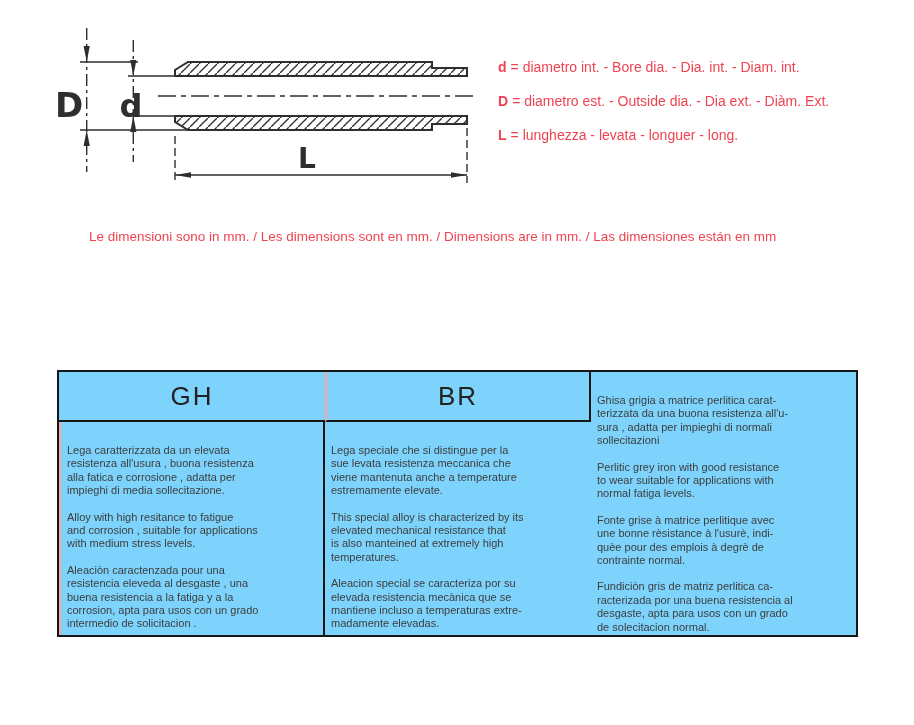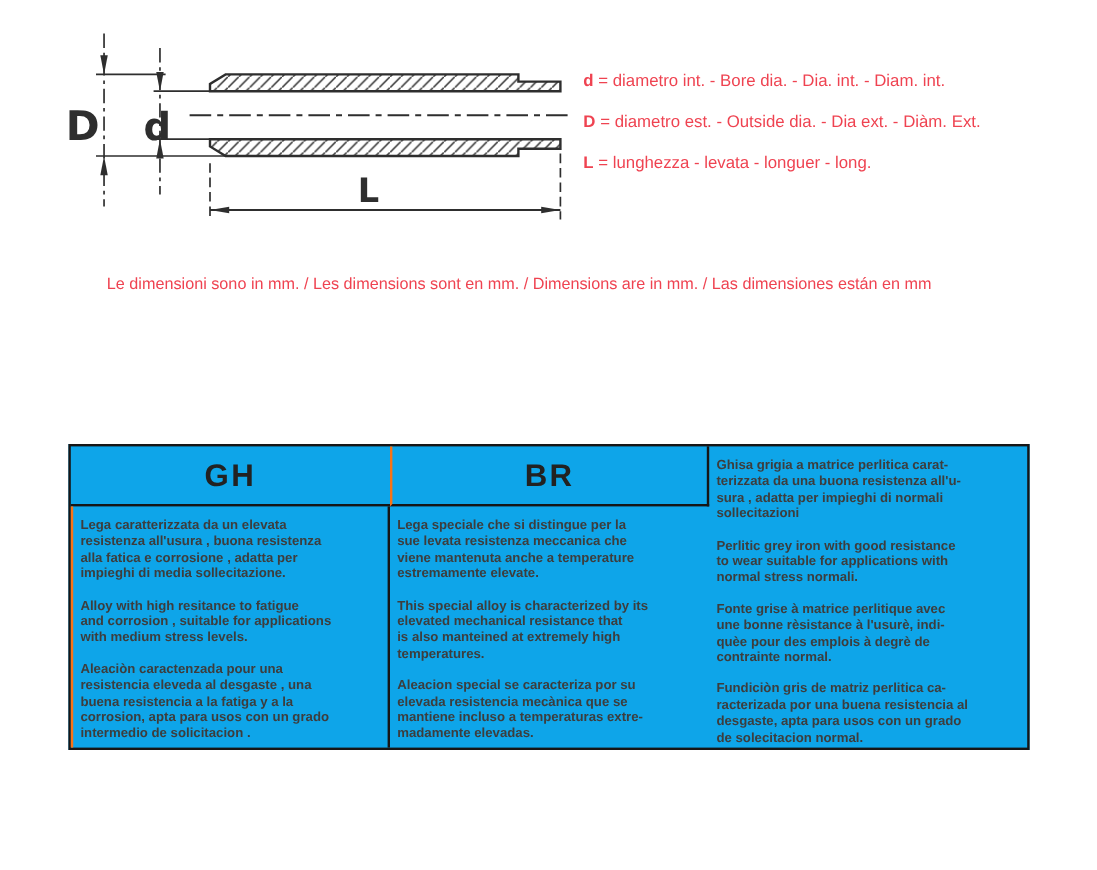--- a/index.html
+++ b/index.html
@@ -7,47 +7,46 @@
   body { font-family:"Liberation Sans", sans-serif; }
   .page {
     position:relative; width:914px; height:725px; background:#ffffff; overflow:hidden;
   }
 
   
   .drawing { position:absolute; left:55px; top:10px; }
 
   
   .legend { position:absolute; left:486px; top:60px; color:#ef4351; }
-  .legend-item { font-size:14px; line-height:15px; margin-bottom:19px; white-space:nowrap; }
+  .legend-item { font-size:14px; line-height:15px; margin-bottom:19px; white-space:nowrap;margin-left:12px; }
   .legend-item .sym { font-weight:700; margin-right:4px; }
 
   
   .note {
     position:absolute; left:57px; top:229px; width:820px;
     color:#ef4351; font-size:13.5px; white-space:nowrap;margin-left:32px;
   }
 
   
   .materials-table {
     position:absolute; left:57px; top:370px; width:801px;
     border:2px solid #161616;
     display:grid;
     grid-template-columns:266px 266px 1fr;
     grid-template-rows:50px auto;
-    background:#0ea5e9;
-    font-weight:bold;
+    background:#7dd3fc;
   }
   .th {
     display:flex; align-items:center; justify-content:center;
     font-size:26px; letter-spacing:2px; color:#222222;
     border-bottom:2px solid #161616;
   }
-  .th.mid, .td.mid { border-left:2px solid #f97316; border-right:2px solid #161616; }
+  .th.mid, .td.mid { border-left:2px solid #fca5a5; border-right:2px solid #161616; }
   .td {
-    padding:10px 5px 4px 6px;
+    padding:22px 5px 4px 6px;
     font-size:11px; line-height:13.4px; color:#3d3d3d;
   }
   .td p { white-space:pre-line; margin:0 0 13px 0; }
   .td p:last-child { margin-bottom:0; }
 </style>
 </head>
 <body>
 
 <div class="page">
 
@@ -104,21 +103,21 @@
     <div class="th">GH</div>
     <div class="th mid">BR</div>
 
     <div class="td">
       <p>Ghisa grigia a matrice perlitica carat-
 terizzata da una buona resistenza all'u-
 sura , adatta per impieghi di normali
 sollecitazioni</p>
       <p>Perlitic grey iron with good resistance
 to wear suitable for applications with
-normal stress normali.</p>
+normal fatiga levels.</p>
       <p>Fonte grise à matrice perlitique avec
 une bonne rèsistance à l'usurè, indi-
 quèe pour des emplois à degrè de
 contrainte normal.</p>
       <p>Fundiciòn gris de matriz perlitica ca-
 racterizada por una buena resistencia al
 desgaste, apta para usos con un grado
 de solecitacion normal.</p>
     </div>
     <div class="td mid">

